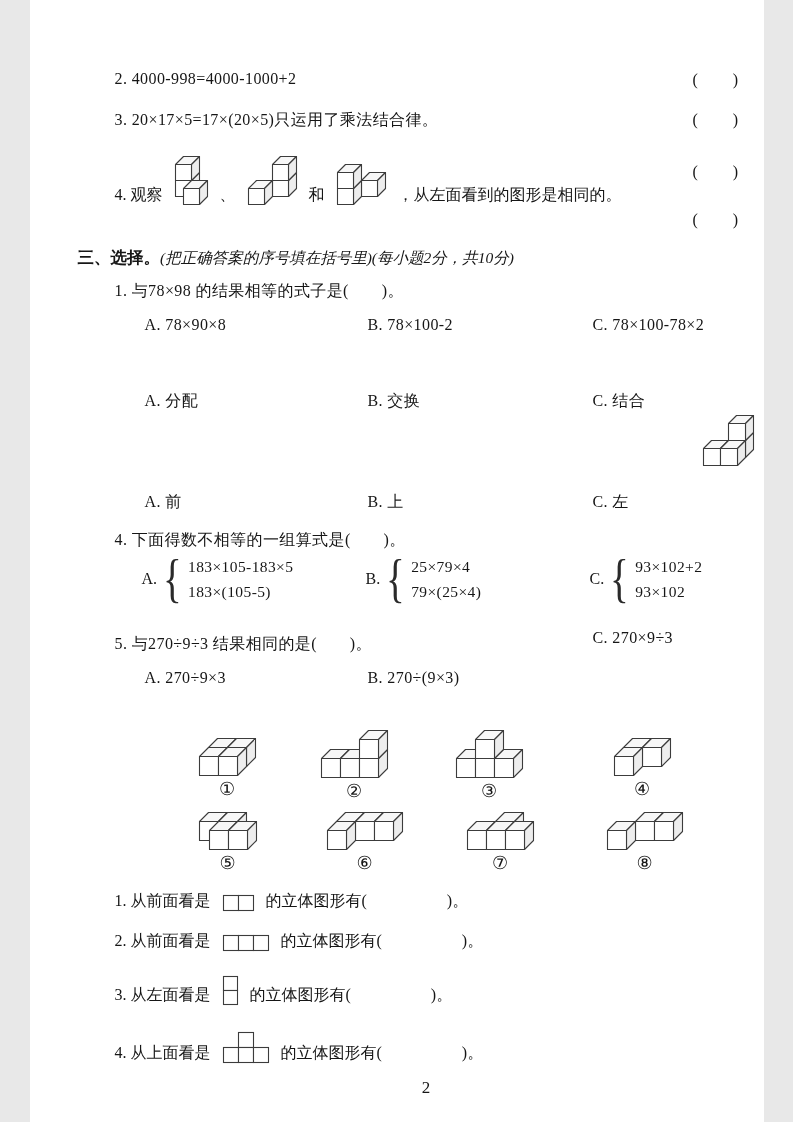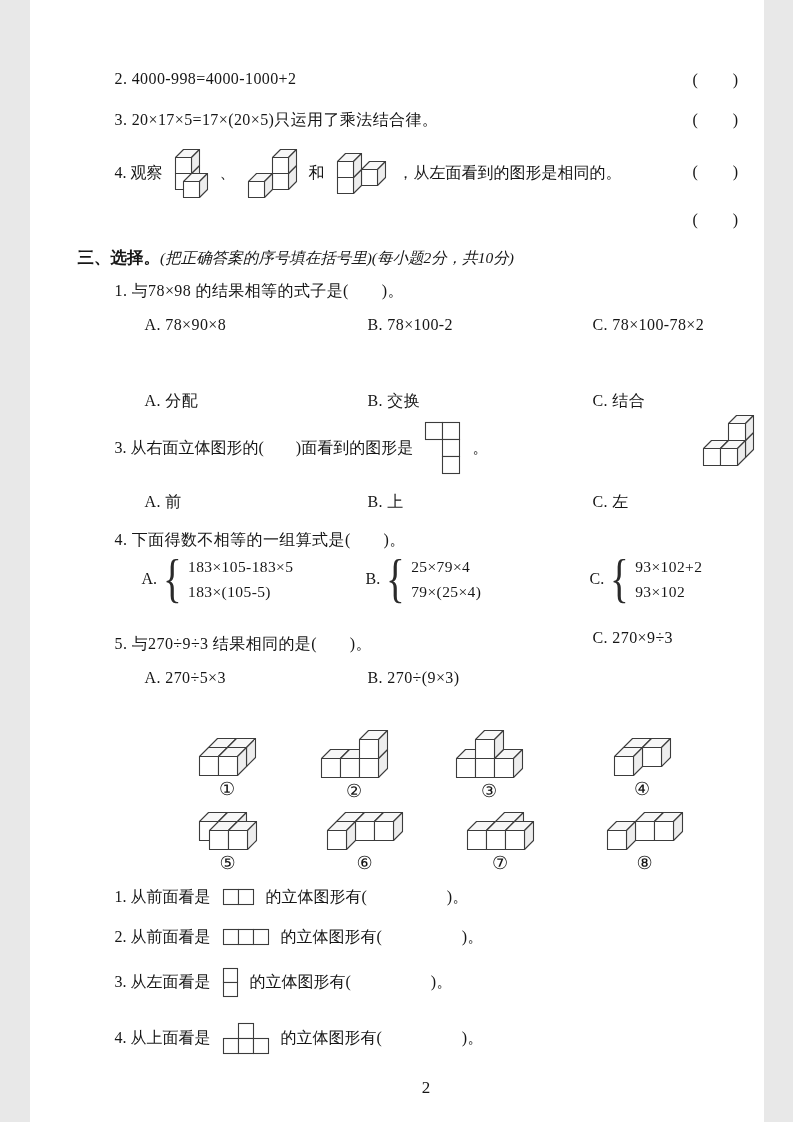--- a/index.html
+++ b/index.html
@@ -2,21 +2,21 @@
 <html><head>
 <meta charset="utf-8">
 <style>
   html,body{margin:0;padding:0;background:#e8e8e8;}
   .page{
     position:relative;width:734px;height:1122px;background:#ffffff;
     font-family:"Liberation Serif","DejaVu Serif",serif;
     color:#161616;font-size:16px;overflow:hidden;margin:0 auto;
   }
   .abs{position:absolute;}
-  .row{display:flex;align-items:center;gap:6px;}
+  .row{display:flex;align-items:flex-end;gap:6px;}
   .mathline{letter-spacing:.4px;white-space:nowrap;}
   .sec-title{font-weight:bold;font-size:16.5px;white-space:nowrap;}
   .sec-note{font-weight:normal;font-style:italic;font-size:15.5px;}
   .bracket{letter-spacing:1px;white-space:pre;}
   .opt{position:absolute;white-space:nowrap;letter-spacing:.4px;}
   .pair{display:flex;align-items:center;gap:3px;}
   .pair .brace{font-size:52px;font-weight:100;line-height:.9;transform:scaleX(.75);color:#2a2a2a;}
   .pair-lines{display:flex;flex-direction:column;gap:7px;font-size:15.5px;letter-spacing:.4px;white-space:nowrap;}
   .figcol{position:absolute;display:flex;flex-direction:column;align-items:center;gap:3px;}
   .figlabel{font-size:18px;line-height:1;}
@@ -90,32 +90,20 @@
 
   <div class="abs mathline" style="left:85px;top:281px;">1. 与78×98 的结果相等的式子是(　　)。</div>
   <div class="opt" style="left:115px;top:316px;">A. 78×90×8</div>
   <div class="opt" style="left:338px;top:316px;">B. 78×100-2</div>
   <div class="opt" style="left:563px;top:316px;">C. 78×100-78×2</div>
 
   <div class="opt" style="left:115px;top:391px;">A. 分配</div>
   <div class="opt" style="left:338px;top:391px;">B. 交换</div>
   <div class="opt" style="left:563px;top:391px;">C. 结合</div>
 
-  <div class="abs row" style="left:85px;top:416px;height:64px;">
-    <span>3. 从右面立体图形的(　　)面看到的图形是</span>
-    <span class="inlinefig" data-grid="choice_section.q3.view_cells">
-        <svg width="37" height="54" viewBox="-1.5 -1.5 37 54">
-          <rect x="0" y="0" width="17" height="17" fill="#fff" stroke="#3c3c3c" stroke-width="1.1"></rect>
-          <rect x="17" y="0" width="17" height="17" fill="#fff" stroke="#3c3c3c" stroke-width="1.1"></rect>
-          <rect x="17" y="17" width="17" height="17" fill="#fff" stroke="#3c3c3c" stroke-width="1.1"></rect>
-          <rect x="17" y="34" width="17" height="17" fill="#fff" stroke="#3c3c3c" stroke-width="1.1"></rect>
-        </svg>
-      </span>
-    <span>。</span>
-  </div>
   <div class="abs" style="left:672px;top:414px;" data-cubes="choice_section.q3.solid_cubes">
       <svg width="53" height="53" viewBox="-1.5 -51.5 53 53">
         <polygon points="25,-25 33,-33 50,-33 42,-25" fill="#f7f7f7" stroke="#3c3c3c" stroke-width="1.1" stroke-linejoin="round"></polygon>
         <polygon points="42,-25 50,-33 50,-16 42,-8" fill="#ededed" stroke="#3c3c3c" stroke-width="1.1" stroke-linejoin="round"></polygon>
         <polygon points="25,-25 42,-25 42,-8 25,-8" fill="#ffffff" stroke="#3c3c3c" stroke-width="1.1" stroke-linejoin="round"></polygon>
         <polygon points="25,-42 33,-50 50,-50 42,-42" fill="#f7f7f7" stroke="#3c3c3c" stroke-width="1.1" stroke-linejoin="round"></polygon>
         <polygon points="42,-42 50,-50 50,-33 42,-25" fill="#ededed" stroke="#3c3c3c" stroke-width="1.1" stroke-linejoin="round"></polygon>
         <polygon points="25,-42 42,-42 42,-25 25,-25" fill="#ffffff" stroke="#3c3c3c" stroke-width="1.1" stroke-linejoin="round"></polygon>
         <polygon points="0,-17 8,-25 25,-25 17,-17" fill="#f7f7f7" stroke="#3c3c3c" stroke-width="1.1" stroke-linejoin="round"></polygon>
         <polygon points="17,-17 25,-25 25,-8 17,0" fill="#ededed" stroke="#3c3c3c" stroke-width="1.1" stroke-linejoin="round"></polygon>
@@ -149,21 +137,21 @@
   <div class="abs pair" style="left:560px;top:556px;">
     <span>C.</span>
     <span class="brace">{</span>
     <span class="pair-lines">
       <span>93×102+2</span>
       <span>93×102</span>
     </span>
   </div>
 
   <div class="abs mathline" style="left:85px;top:634px;">5. 与270÷9÷3 结果相同的是(　　)。</div>
-  <div class="opt" style="left:115px;top:669px;">A. 270÷5×3</div>
+  <div class="opt" style="left:115px;top:669px;">A. 270÷9×3</div>
   <div class="opt" style="left:338px;top:669px;">B. 270÷(9×3)</div>
   <div class="opt" style="left:563px;top:629px;">C. 270×9÷3</div>
 
 
   <div class="figcol" style="left:168px;top:737px;">
     <span data-cubes="build_section.figures.0.cubes">
         <svg width="59" height="40" viewBox="-1.5 -38.5 59 40">
           <polygon points="9,-28 18,-37 37,-37 28,-28" fill="#f7f7f7" stroke="#3c3c3c" stroke-width="1.1" stroke-linejoin="round"></polygon>
           <polygon points="28,-28 37,-37 37,-18 28,-9" fill="#ededed" stroke="#3c3c3c" stroke-width="1.1" stroke-linejoin="round"></polygon>
           <polygon points="9,-28 28,-28 28,-9 9,-9" fill="#ffffff" stroke="#3c3c3c" stroke-width="1.1" stroke-linejoin="round"></polygon>

